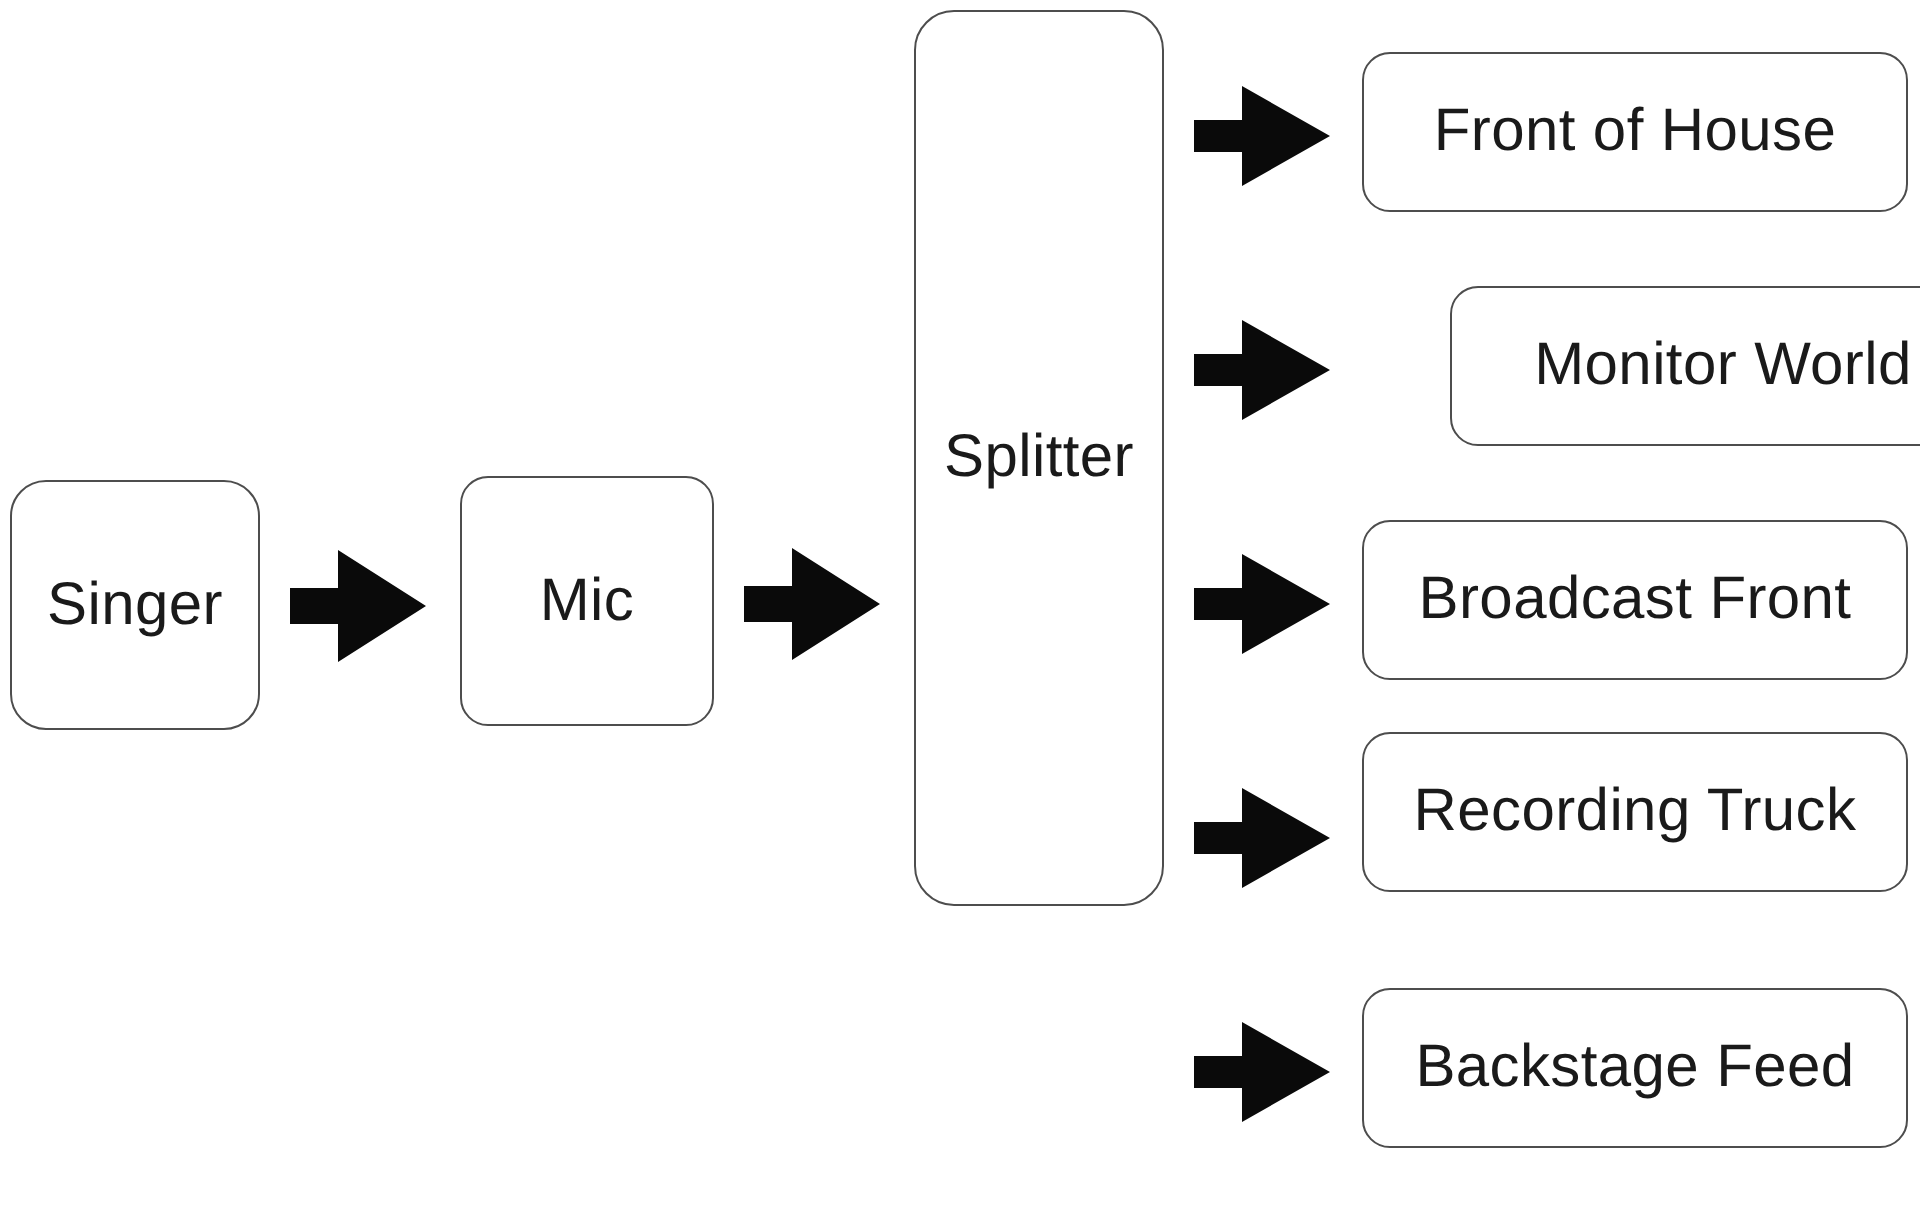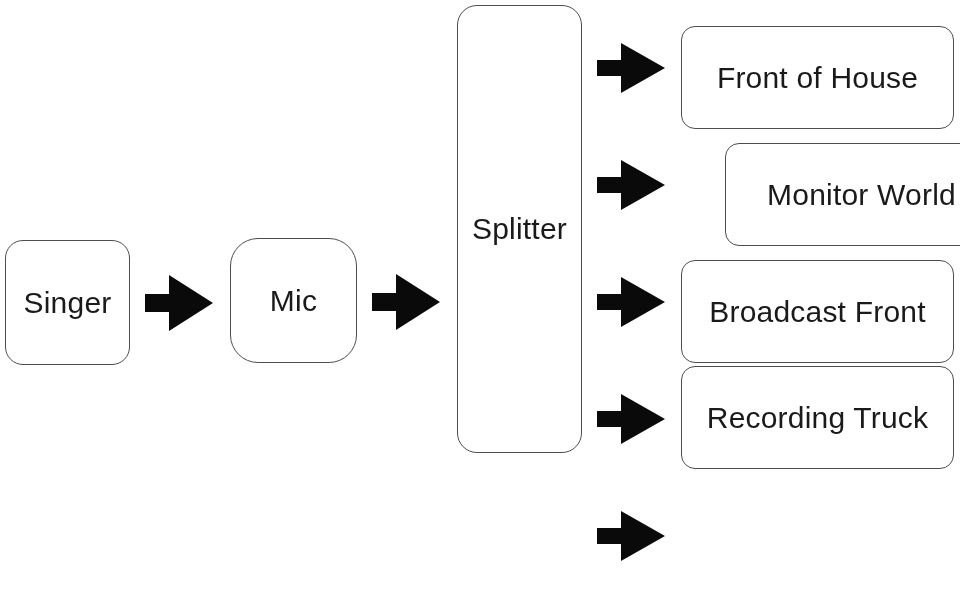--- a/index.html
+++ b/index.html
@@ -22,23 +22,23 @@
     display: flex;
     align-items: center;
     justify-content: center;
     color: #1a1a1a;
     font-size: 30px;
     font-weight: 400;
     letter-spacing: 0.2px;
     white-space: nowrap;
   }
   .node-singer   { left: 5px;   top: 240px; width: 125px; height: 125px; border-radius: 18px; }
-  .node-mic      { left: 230px; top: 238px; width: 127px; height: 125px; border-radius: 28px; }
+  .node-mic      { left: 230px; top: 238px; width: 127px; height: 125px; border-radius: 14px; }
   .node-splitter { left: 457px; top: 5px;   width: 125px; height: 448px; border-radius: 20px; }
-  .node-output   { left: 681px; width: 273px; height: 103px; border-radius: 14px; }
+  .node-output   { left: 681px; width: 273px; height: 80px; border-radius: 14px; }
   .out-0 { top: 26px; }
   .out-1 { top: 143px; margin-left: 44px; }
   .out-2 { top: 260px; }
   .out-3 { top: 366px; }
   .out-4 { top: 494px; }
 
   .arrow {
     position: absolute;
     line-height: 0;
   }
@@ -112,14 +112,17 @@
   </div>
   <div class="node node-output out-1">
     <span>Monitor World</span>
   </div>
   <div class="node node-output out-2">
     <span>Broadcast Front</span>
   </div>
   <div class="node node-output out-3">
     <span>Recording Truck</span>
   </div>
+  <div class="node node-output out-4">
+    <span>Backstage Feed</span>
+  </div>
 
 </div>
 
 </body></html>

